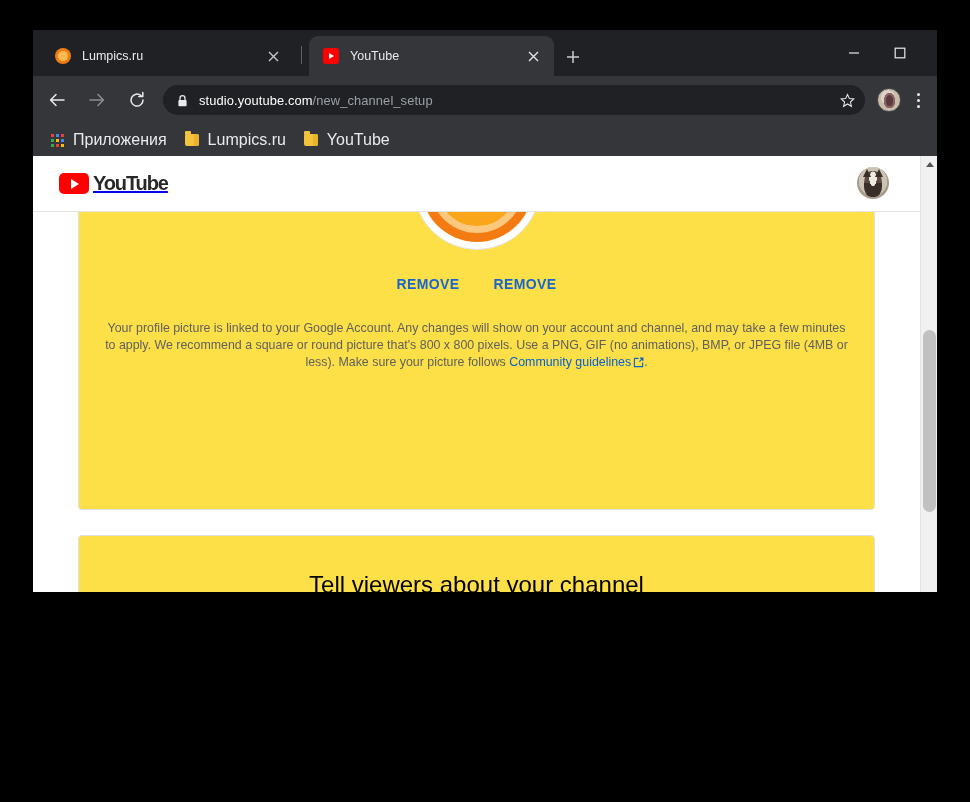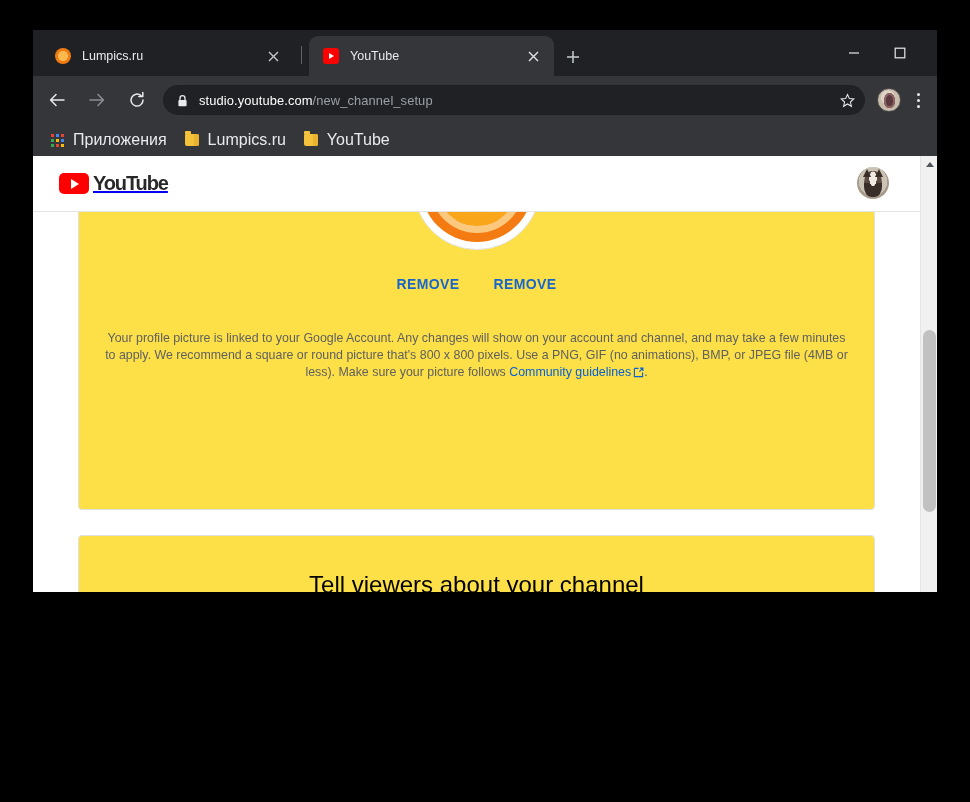--- a/index.html
+++ b/index.html
@@ -298,21 +298,21 @@
   .link-row {
     position: absolute; left: 0; top: 228px; width: 100%;
     display: flex; justify-content: center; gap: 18px;
   }
   .link-btn {
     color: #1766ce; font-size: 14px; font-weight: bold;
     letter-spacing: .4px; padding: 6px 8px;
     text-decoration: none;
   }
   .help-text {
-    position: absolute; left: 0; top: 288px;
+    position: absolute; left: 0; top: 278px;
     width: 100%;
     padding: 0 22px;
     text-align: center;
     font-size: 12.4px; line-height: 17px;
     color: #606060;
   }
   .help-text a { color: #065fd4; text-decoration: none; }
   .ext-ico { display: inline-block; vertical-align: -2px; margin-left: 2px; }
 
   .sec-title {

